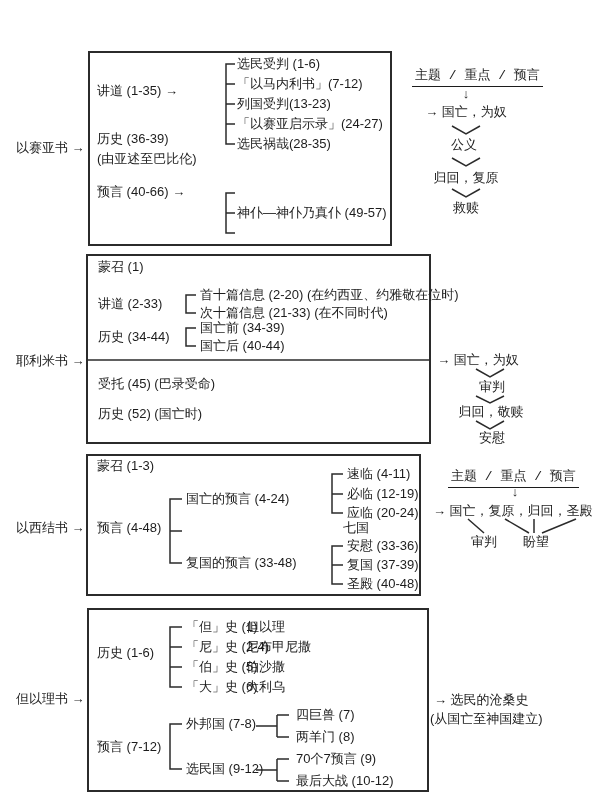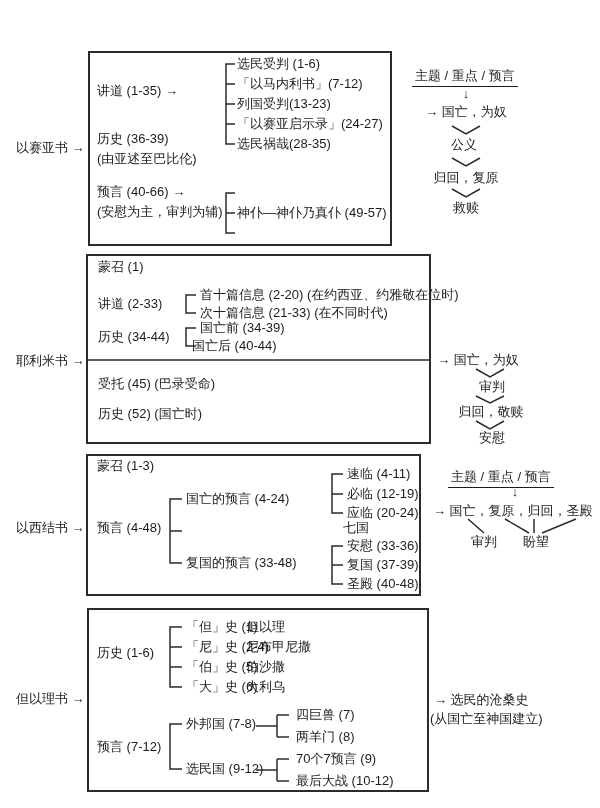--- a/index.html
+++ b/index.html
@@ -5,21 +5,21 @@
   html,body{margin:0;padding:0;background:#fff;}
   .canvas{
     position:relative;width:600px;height:808px;background:#ffffff;
     font-family:"Liberation Sans",sans-serif;color:#1c1c1c;overflow:hidden;
   }
   .t{
     position:absolute;white-space:nowrap;
     font-size:13px;line-height:16px;color:#1c1c1c;
   }
   .c{transform:translateX(-50%);}
-  .hdr{border-bottom:1.5px solid #1c1c1c;padding:0 3px 2px 3px;}
+  .hdr{border-bottom:1.5px solid #1c1c1c;padding:0 3px 2px 3px;font-family:Liberation Mono, monospace;}
   .box{position:absolute;border:2px solid #2b2b2b;box-sizing:border-box;background:transparent;}
   svg.lines{position:absolute;left:0;top:0;pointer-events:none;}
 </style>
 </head>
 <body>
 
 <div class="canvas">
 
   <svg class="lines" width="600" height="808" viewBox="0 0 600 808" fill="none" stroke="#2b2b2b" stroke-width="1.5">
     <g>
@@ -67,21 +67,20 @@
     </g>
   </svg>
 
   <div class="t" style="left:16px;top:140px">以赛亚书 →</div>
   <div class="box" style="left:88px;top:51px;width:304px;height:195px"></div>
 
   <div class="t" style="left:97px;top:83px">讲道 (1-35) →</div>
   <div class="t" style="left:97px;top:131px">历史 (36-39)</div>
   <div class="t" style="left:97px;top:151px">(由亚述至巴比伦)</div>
   <div class="t" style="left:97px;top:184px">预言 (40-66) →</div>
-  <div class="t" style="left:97px;top:204px">(安慰为主，审判为辅)</div>
 
   <div class="t" style="left:237px;top:56px">选民受判 (1-6)</div>
   <div class="t" style="left:237px;top:76px">「以马内利书」(7-12)</div>
   <div class="t" style="left:237px;top:96px">列国受判(13-23)</div>
   <div class="t" style="left:237px;top:116px">「以赛亚启示录」(24-27)</div>
   <div class="t" style="left:237px;top:136px">选民祸哉(28-35)</div>
 
   <div class="t" style="left:237px;top:205px">神仆—神仆乃真仆 (49-57)</div>
 
   <div class="t hdr" style="left:412px;top:68px">主题 / 重点 / 预言</div>
@@ -93,21 +92,21 @@
 
   <div class="t" style="left:16px;top:353px">耶利米书 →</div>
   <div class="box" style="left:86px;top:254px;width:345px;height:190px"></div>
 
   <div class="t" style="left:98px;top:259px">蒙召 (1)</div>
   <div class="t" style="left:98px;top:296px">讲道 (2-33)</div>
   <div class="t" style="left:200px;top:287px">首十篇信息 (2-20) (在约西亚、约雅敬在位时)</div>
   <div class="t" style="left:200px;top:305px">次十篇信息 (21-33) (在不同时代)</div>
   <div class="t" style="left:98px;top:329px">历史 (34-44)</div>
   <div class="t" style="left:200px;top:320px">国亡前 (34-39)</div>
-  <div class="t" style="left:192px;top:338px">国亡后 (40-44)</div>
+  <div class="t" style="left:200px;top:338px">国亡后 (40-44)</div>
 
   <div class="t" style="left:98px;top:376px">受托 (45) (巴录受命)</div>
   <div class="t" style="left:98px;top:406px">历史 (52) (国亡时)</div>
 
   <div class="t c" style="left:478px;top:352px">→ 国亡，为奴</div>
   <div class="t c" style="left:492px;top:379px">审判</div>
   <div class="t c" style="left:491px;top:404px">归回，敬赎</div>
   <div class="t c" style="left:492px;top:430px">安慰</div>
 
   <div class="t" style="left:16px;top:520px">以西结书 →</div>

